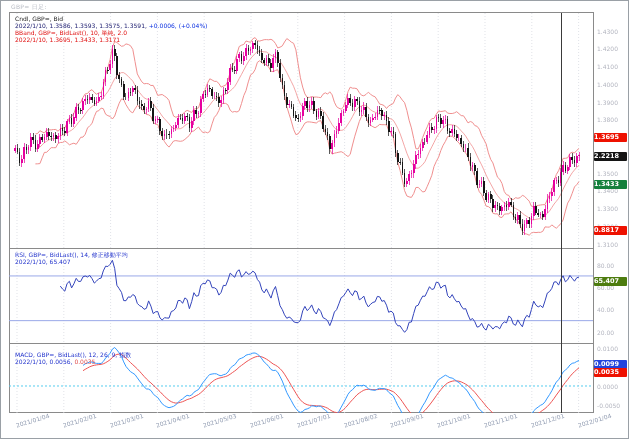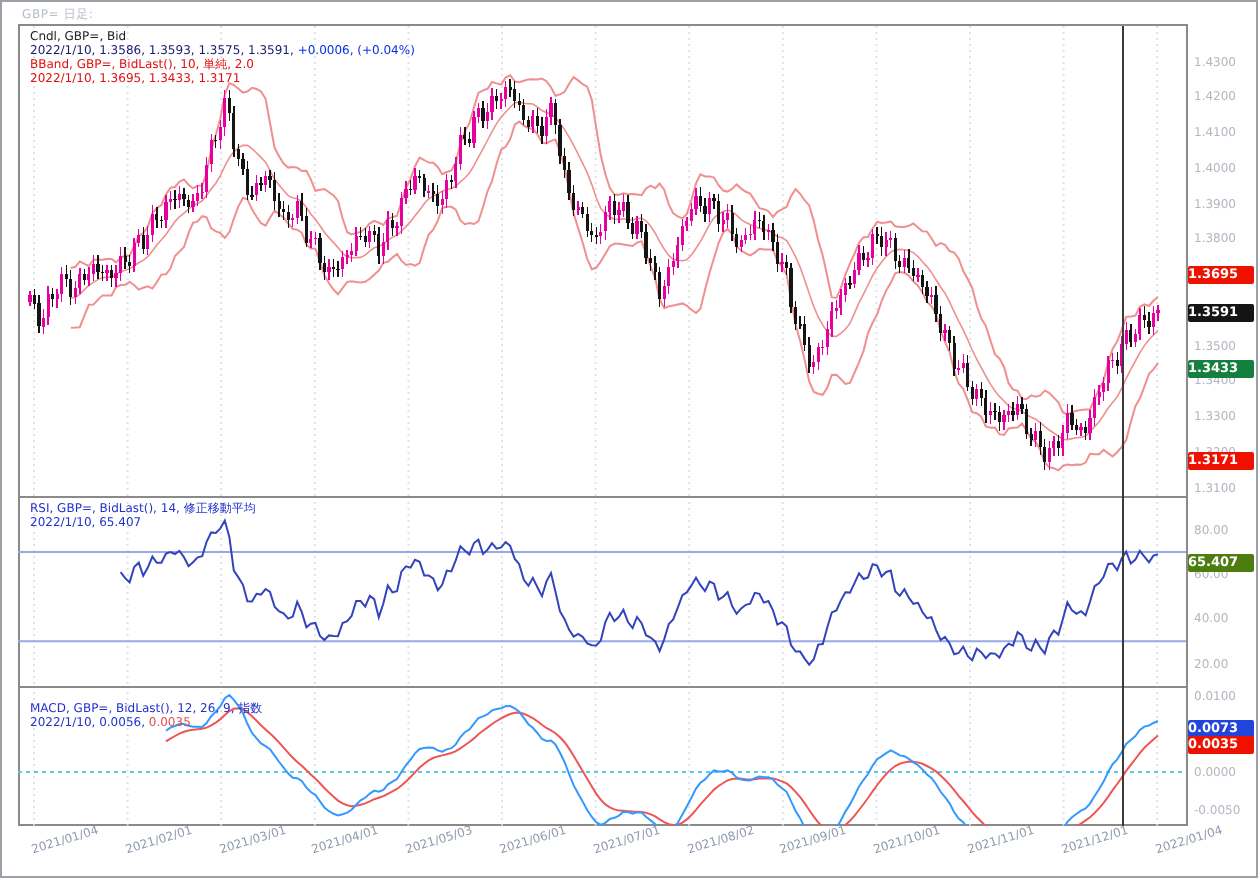--- a/index.html
+++ b/index.html
@@ -600,25 +600,25 @@
     <div class="lg-bluetitle">RSI, GBP=, BidLast(), 14, 修正移動平均</div>
     <div class="lg-bluetitle">2022/1/10, 65.407</div>
   </div>
 
   <div class="legend" style="left:14px;top:350px">
     <div class="lg-bluetitle">MACD, GBP=, BidLast(), 12, 26, 9, 指数</div>
     <div><span class="lg-bluetitle">2022/1/10, 0.0056,</span><span class="lg-sigred"> 0.0035</span></div>
   </div>
 
   <div id="m-bb-upper" class="marker" style="top: 132.455px; background: rgb(238, 17, 0);">1.3695</div>
-  <div id="m-price" class="marker" style="top: 150.914px; background: rgb(20, 20, 20);">1.3591</div>
+  <div id="m-price" class="marker" style="top: 150.914px; background: rgb(20, 20, 20);">2.2218</div>
   <div id="m-bb-mid" class="marker" style="top: 178.958px; background: #15803d;">1.3433</div>
-  <div id="m-bb-lower" class="marker" style="top: 225.461px; background: rgb(238, 17, 0);">1.3171</div>
+  <div id="m-bb-lower" class="marker" style="top: 225.461px; background: rgb(238, 17, 0);">0.8817</div>
   <div id="m-rsi" class="marker" style="top: 275.575px; background: #4d7c0f;">65.407</div>
-  <div id="m-macd" class="marker" style="top: 359.185px; background: rgb(34, 68, 221);">0.0073</div>
+  <div id="m-macd" class="marker" style="top: 359.185px; background: rgb(34, 68, 221);">0.0099</div>
   <div id="m-signal" class="marker" style="top: 367.174px; background: rgb(238, 17, 0);">0.0035</div>
 <div class="axlabel" style="top: 26.5718px;">1.4300</div>
     <div class="axlabel" style="top: 44.321px;">1.4200</div>
     <div class="axlabel" style="top: 62.0702px;">1.4100</div>
     <div class="axlabel" style="top: 79.8195px;">1.4000</div>
     <div class="axlabel" style="top: 97.5687px;">1.3900</div>
     <div class="axlabel" style="top: 115.318px;">1.3800</div>
     <div class="axlabel" style="top: 133.067px;">1.3700</div>
     <div class="axlabel" style="top: 168.566px;">1.3500</div>
     <div class="axlabel" style="top: 186.315px;">1.3400</div>

